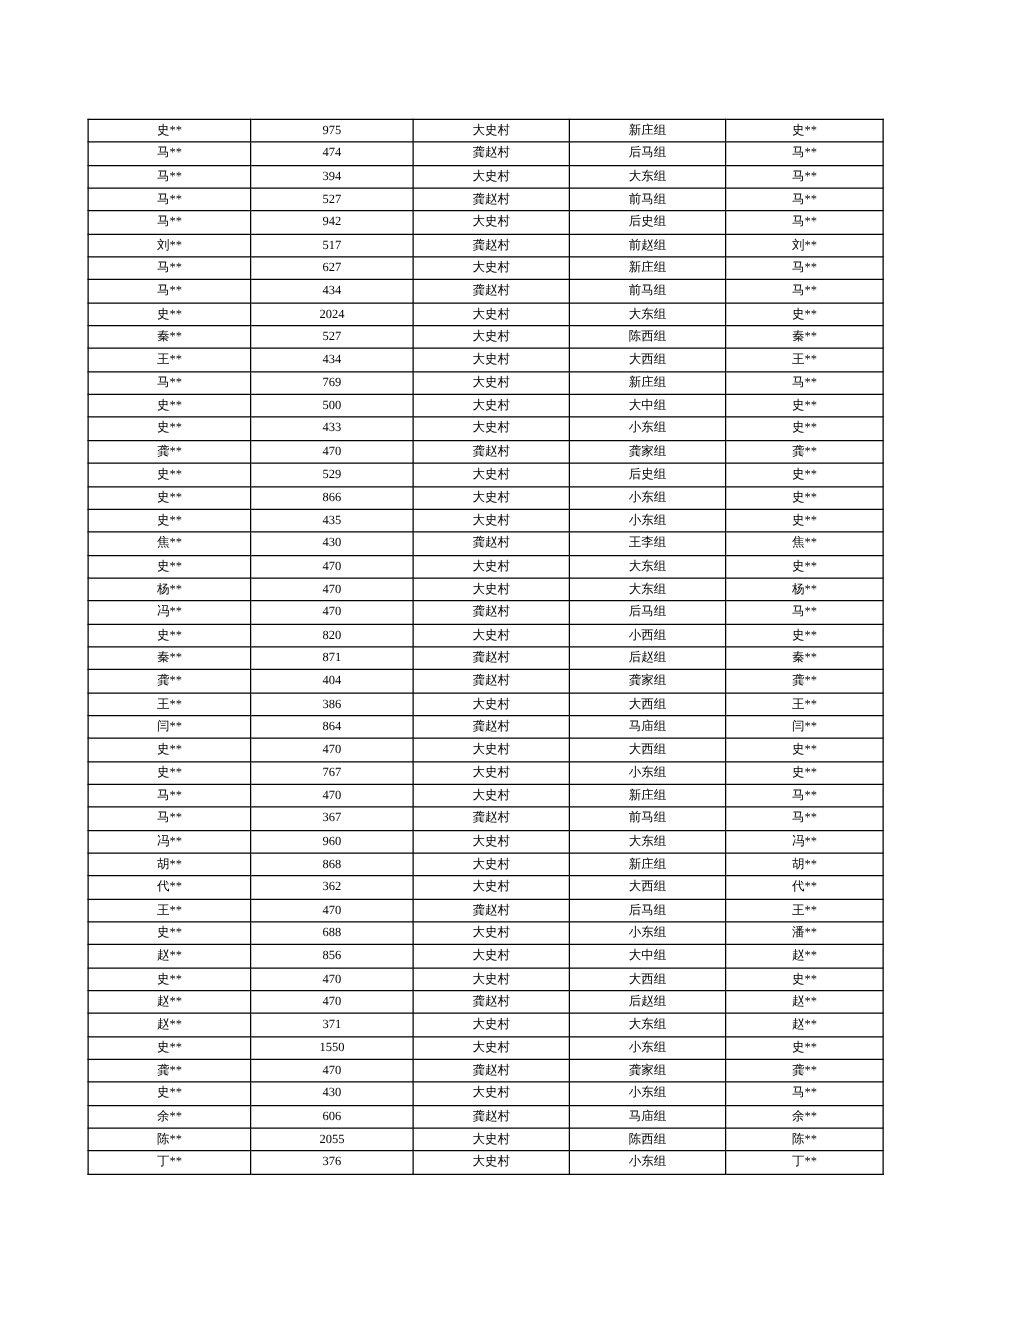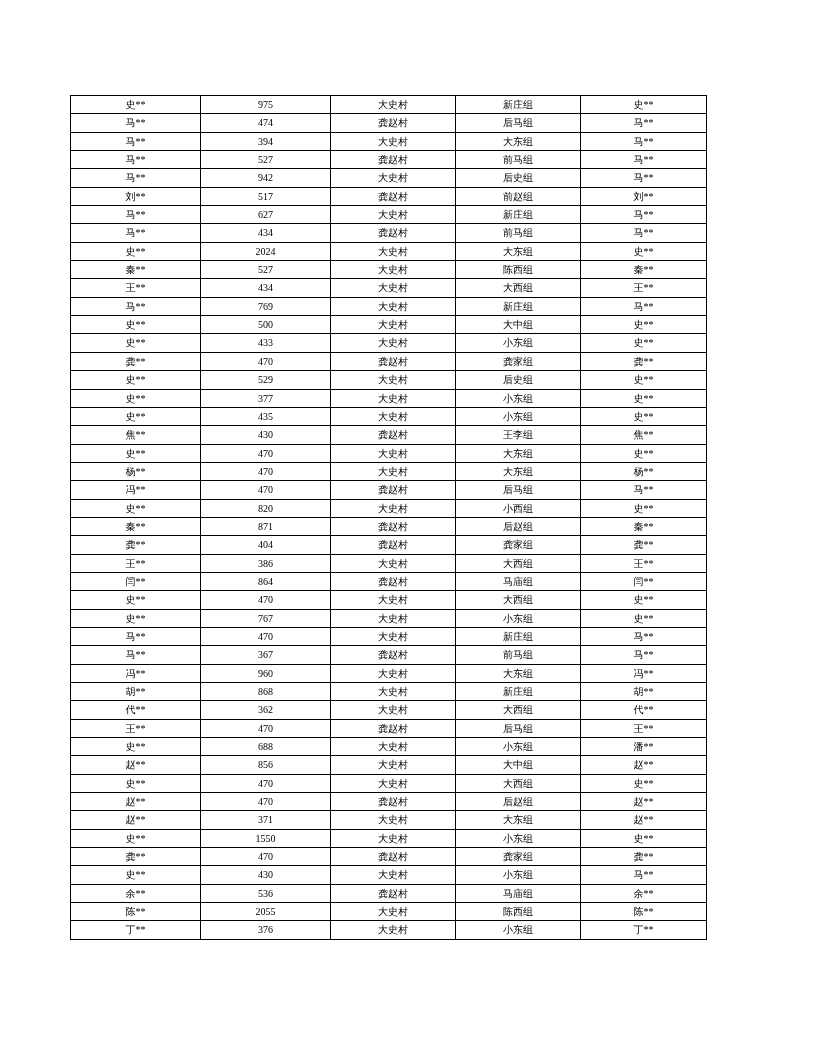--- a/index.html
+++ b/index.html
@@ -169,21 +169,21 @@
         </tr>
         <tr>
           <td>史**</td>
           <td>529</td>
           <td>大史村</td>
           <td>后史组</td>
           <td>史**</td>
         </tr>
         <tr>
           <td>史**</td>
-          <td>377</td>
+          <td>866</td>
           <td>大史村</td>
           <td>小东组</td>
           <td>史**</td>
         </tr>
         <tr>
           <td>史**</td>
           <td>435</td>
           <td>大史村</td>
           <td>小东组</td>
           <td>史**</td>
@@ -358,21 +358,21 @@
         </tr>
         <tr>
           <td>史**</td>
           <td>430</td>
           <td>大史村</td>
           <td>小东组</td>
           <td>马**</td>
         </tr>
         <tr>
           <td>余**</td>
-          <td>536</td>
+          <td>606</td>
           <td>龚赵村</td>
           <td>马庙组</td>
           <td>余**</td>
         </tr>
         <tr>
           <td>陈**</td>
           <td>2055</td>
           <td>大史村</td>
           <td>陈西组</td>
           <td>陈**</td>

